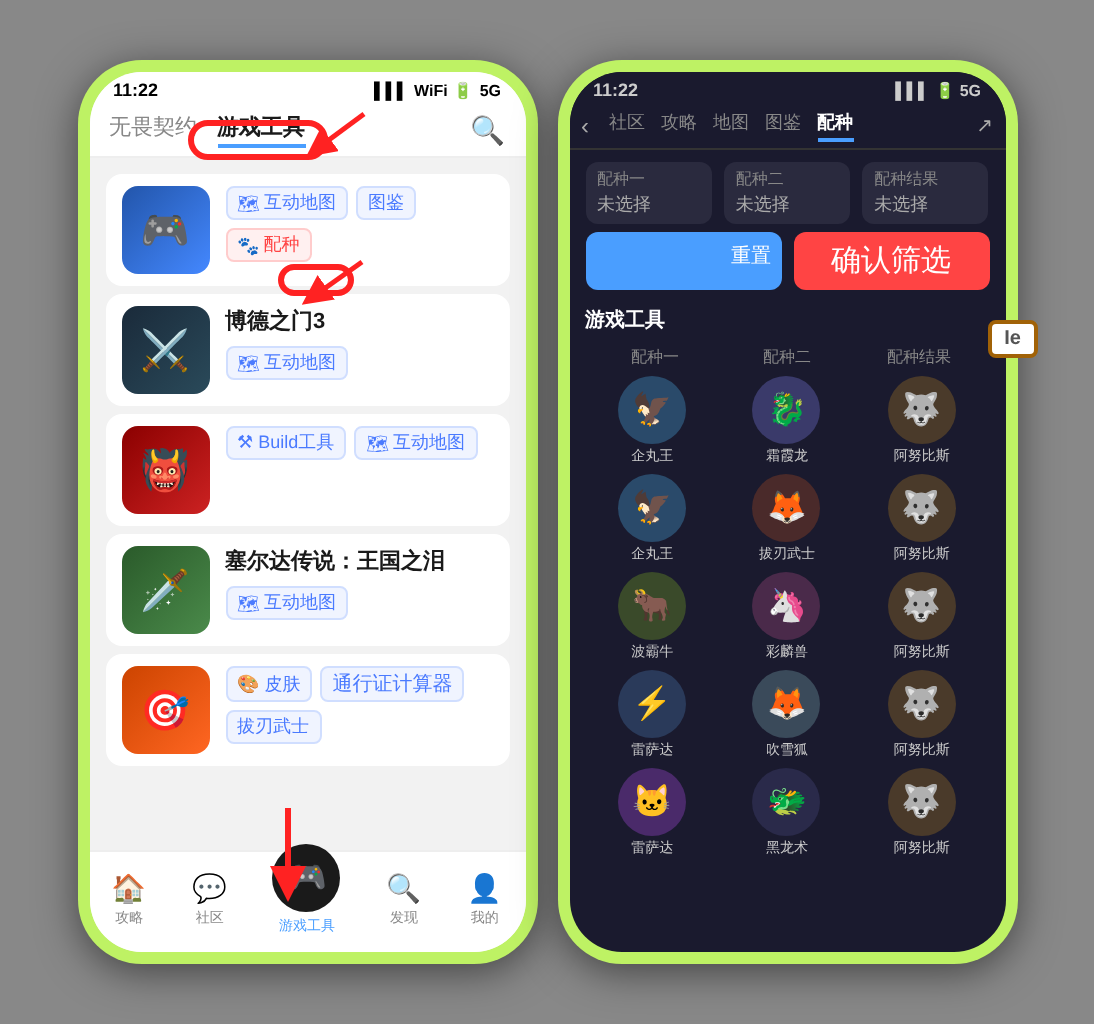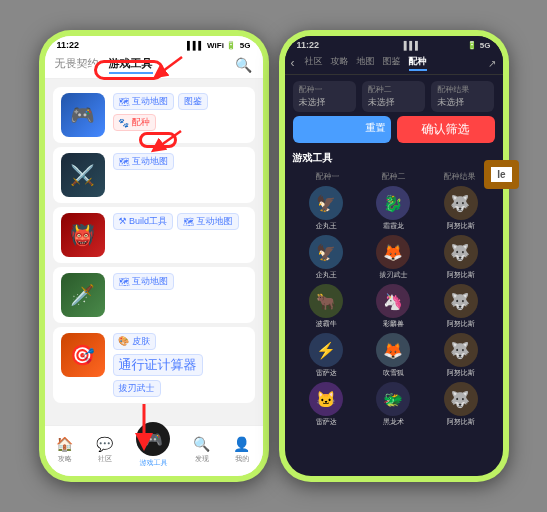--- a/index.html
+++ b/index.html
@@ -187,21 +187,21 @@
       font-size: 10px;
       text-align: right;
     }
     .btn-confirm {
       flex: 1;
       background: #ff4444;
       color: #fff;
       border: none;
       border-radius: 6px;
       padding: 5px;
-      font-size: 12px;
+      font-size: 15px;
       text-align: center;
     }
     .results-section {
       flex: 1;
       overflow-y: auto;
       padding: 4px 8px;
     }
     .results-title {
       font-size: 10px;
       font-weight: 700;
@@ -244,21 +244,21 @@
       position: absolute;
       border: 3px solid #ff2222;
       border-radius: 50%;
       pointer-events: none;
     }
 
     
     .ie-badge {
       position: absolute;
       background: #fff;
-      border: 7px solid #a16207;
+      border: 2px solid #a16207;
       border-radius: 4px;
       padding: 2px 6px;
       font-size: 10px;
       color: #555;
       font-weight: 600;
     }
   </style>
 </head>
 <body>
 
@@ -296,51 +296,53 @@
               <span class="tag tag-red" style="position:relative;">
                 <span>🐾</span>配种
               </span>
             </div>
           </div>
         </div>
 
         <div class="game-item">
           <div class="game-thumb thumb-dark" style="display:flex;align-items:center;justify-content:center;color:#fff;font-size:20px;">⚔️</div>
           <div class="game-info">
+            <div class="game-title">博德之门3</div>
             <div class="game-tags">
               <span class="tag"><span>🗺</span>互动地图</span>
             </div>
           </div>
         </div>
 
         <div class="game-item">
           <div class="game-thumb thumb-red" style="display:flex;align-items:center;justify-content:center;color:#fff;font-size:20px;">👹</div>
           <div class="game-info">
             <div class="game-tags">
               <span class="tag">⚒ Build工具</span>
               <span class="tag"><span>🗺</span>互动地图</span>
             </div>
           </div>
         </div>
 
         <div class="game-item">
           <div class="game-thumb thumb-green" style="display:flex;align-items:center;justify-content:center;color:#fff;font-size:20px;">🗡️</div>
           <div class="game-info">
+            <div class="game-title">塞尔达传说：王国之泪</div>
             <div class="game-tags">
               <span class="tag"><span>🗺</span>互动地图</span>
             </div>
           </div>
         </div>
 
         <div class="game-item">
           <div class="game-thumb thumb-orange" style="display:flex;align-items:center;justify-content:center;color:#fff;font-size:20px;">🎯</div>
           <div class="game-info">
             <div class="game-tags">
               <span class="tag">🎨 皮肤</span>
-              <span class="tag" style="font-size:13px;">通行证计算器</span>
+              <span class="tag" style="font-size:10px;">通行证计算器</span>
               <span class="tag">拔刃武士</span>
             </div>
           </div>
         </div>
       </div>
 
       <div class="bottom-nav">
         <div class="nav-item">
           <span class="nav-icon">🏠</span>
           <span style="font-size:7px;">攻略</span>
@@ -398,21 +400,21 @@
     </svg>
   </div>
 
   <div class="phone phone-right" style="position:relative;">
     <div class="phone-inner">
 
       <div class="status-bar" style="background:#1a1a2e;color:#ccc;">
         <span>11:22</span>
         <div class="status-icons">
           <span style="font-size:8px;color:#ccc;">▌▌▌</span>
-          <span style="font-size:8px;color:#ccc;margin-left:44px;">🔋 5G</span>
+          <span style="font-size:8px;color:#ccc;">🔋 5G</span>
         </div>
       </div>
 
       <div class="nav-bar" style="background:#1a1a2e;border-bottom:1px solid #333;padding:3px 6px;">
         <span style="font-size:12px;color:#aaa;margin-right:4px;">‹</span>
         <div style="display:flex;gap:8px;font-size:9px;">
           <span style="color:#888;">社区</span>
           <span style="color:#888;">攻略</span>
           <span style="color:#888;">地图</span>
           <span style="color:#888;">图鉴</span>

